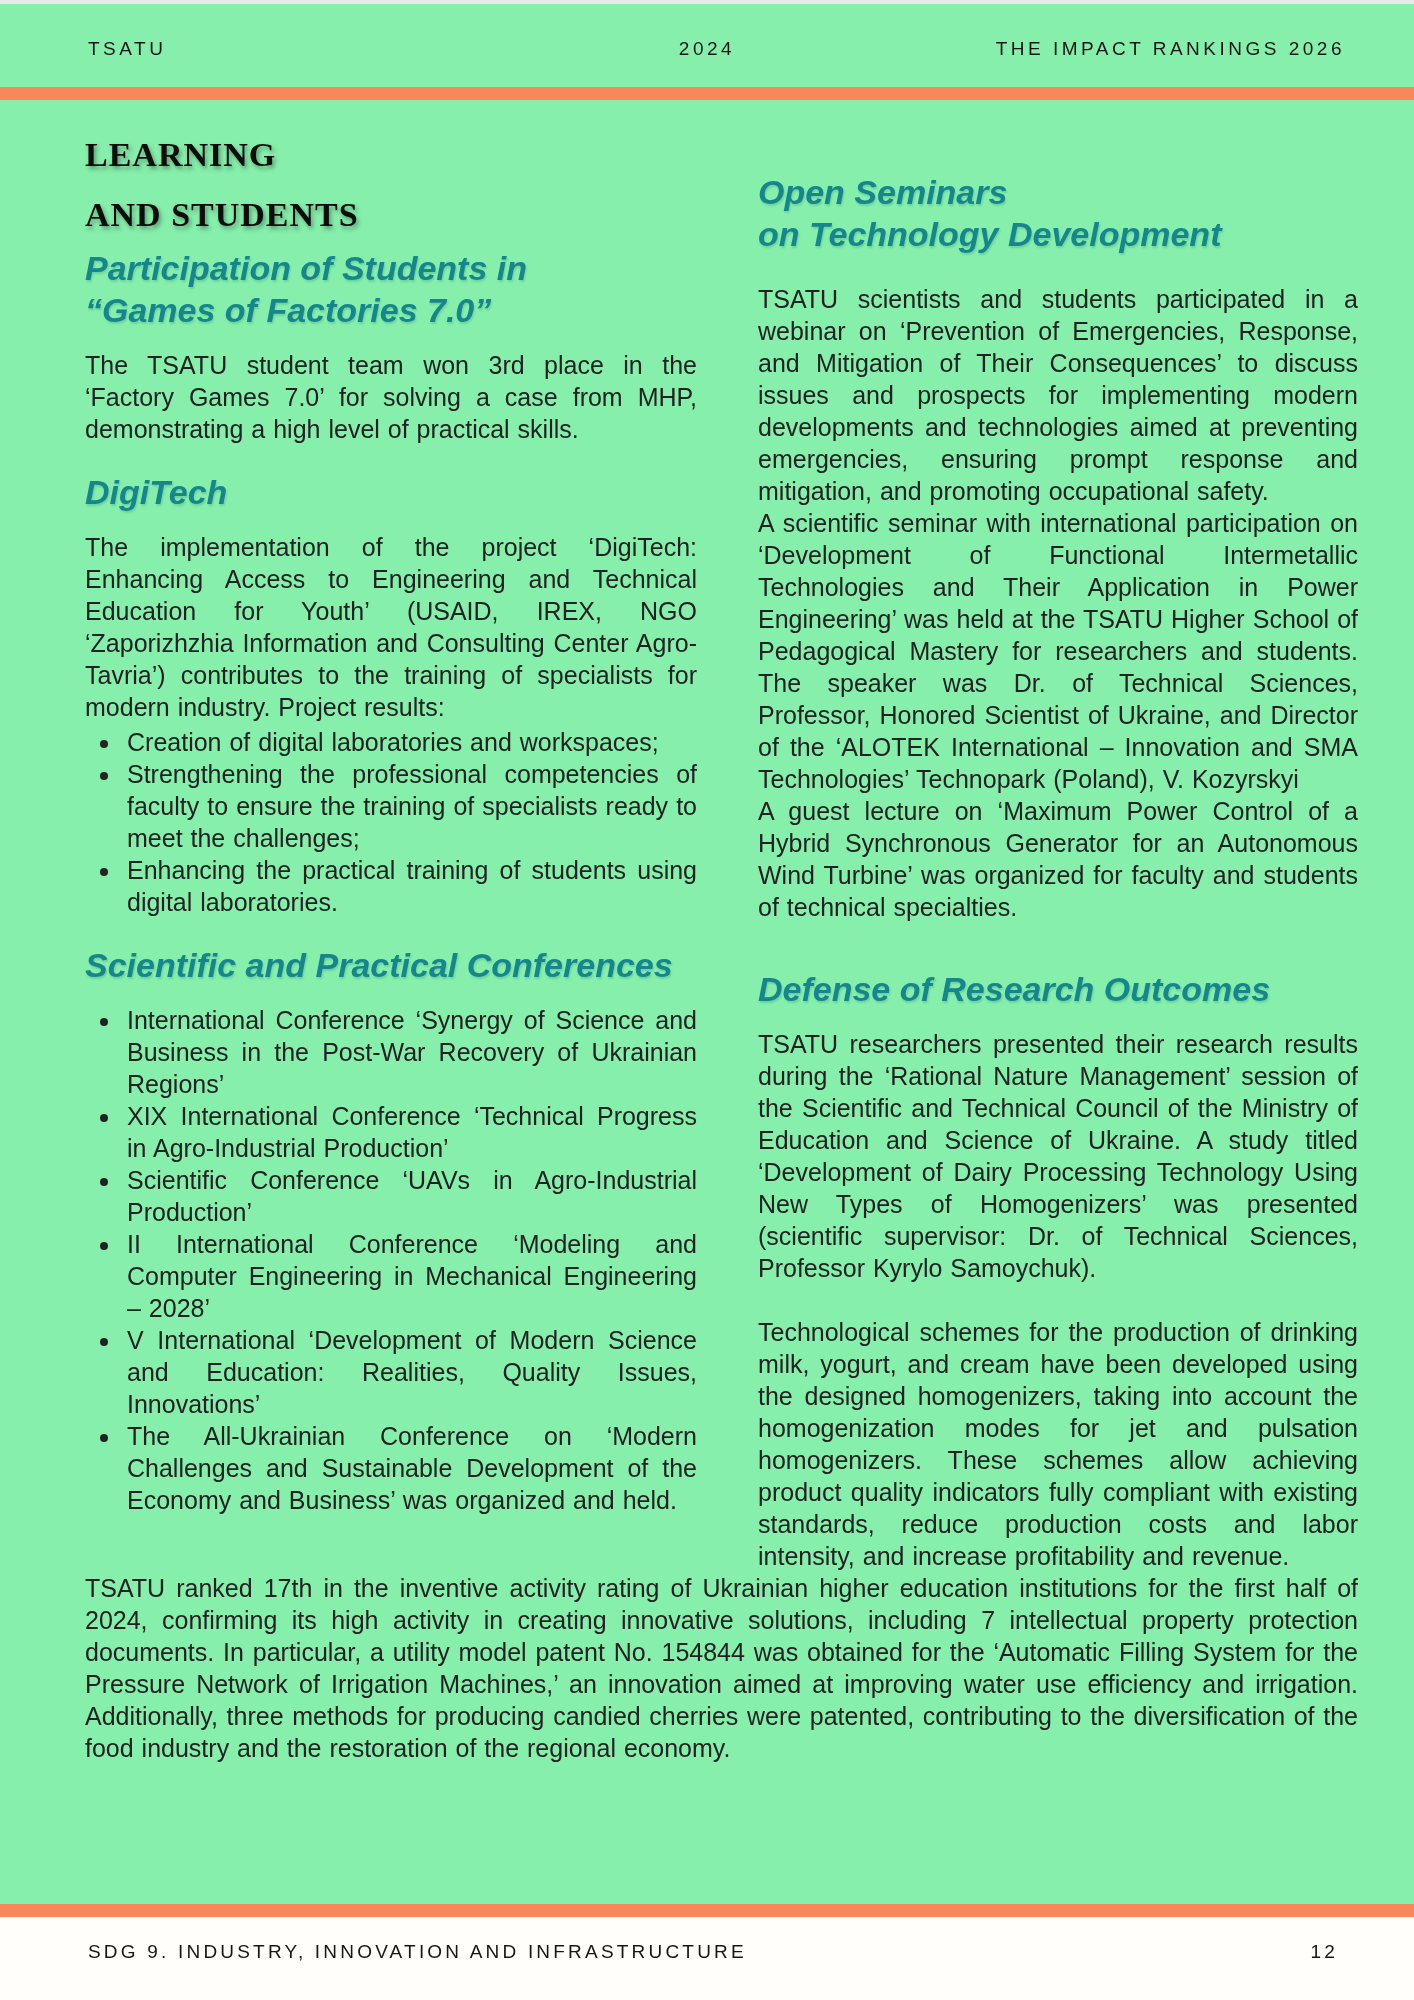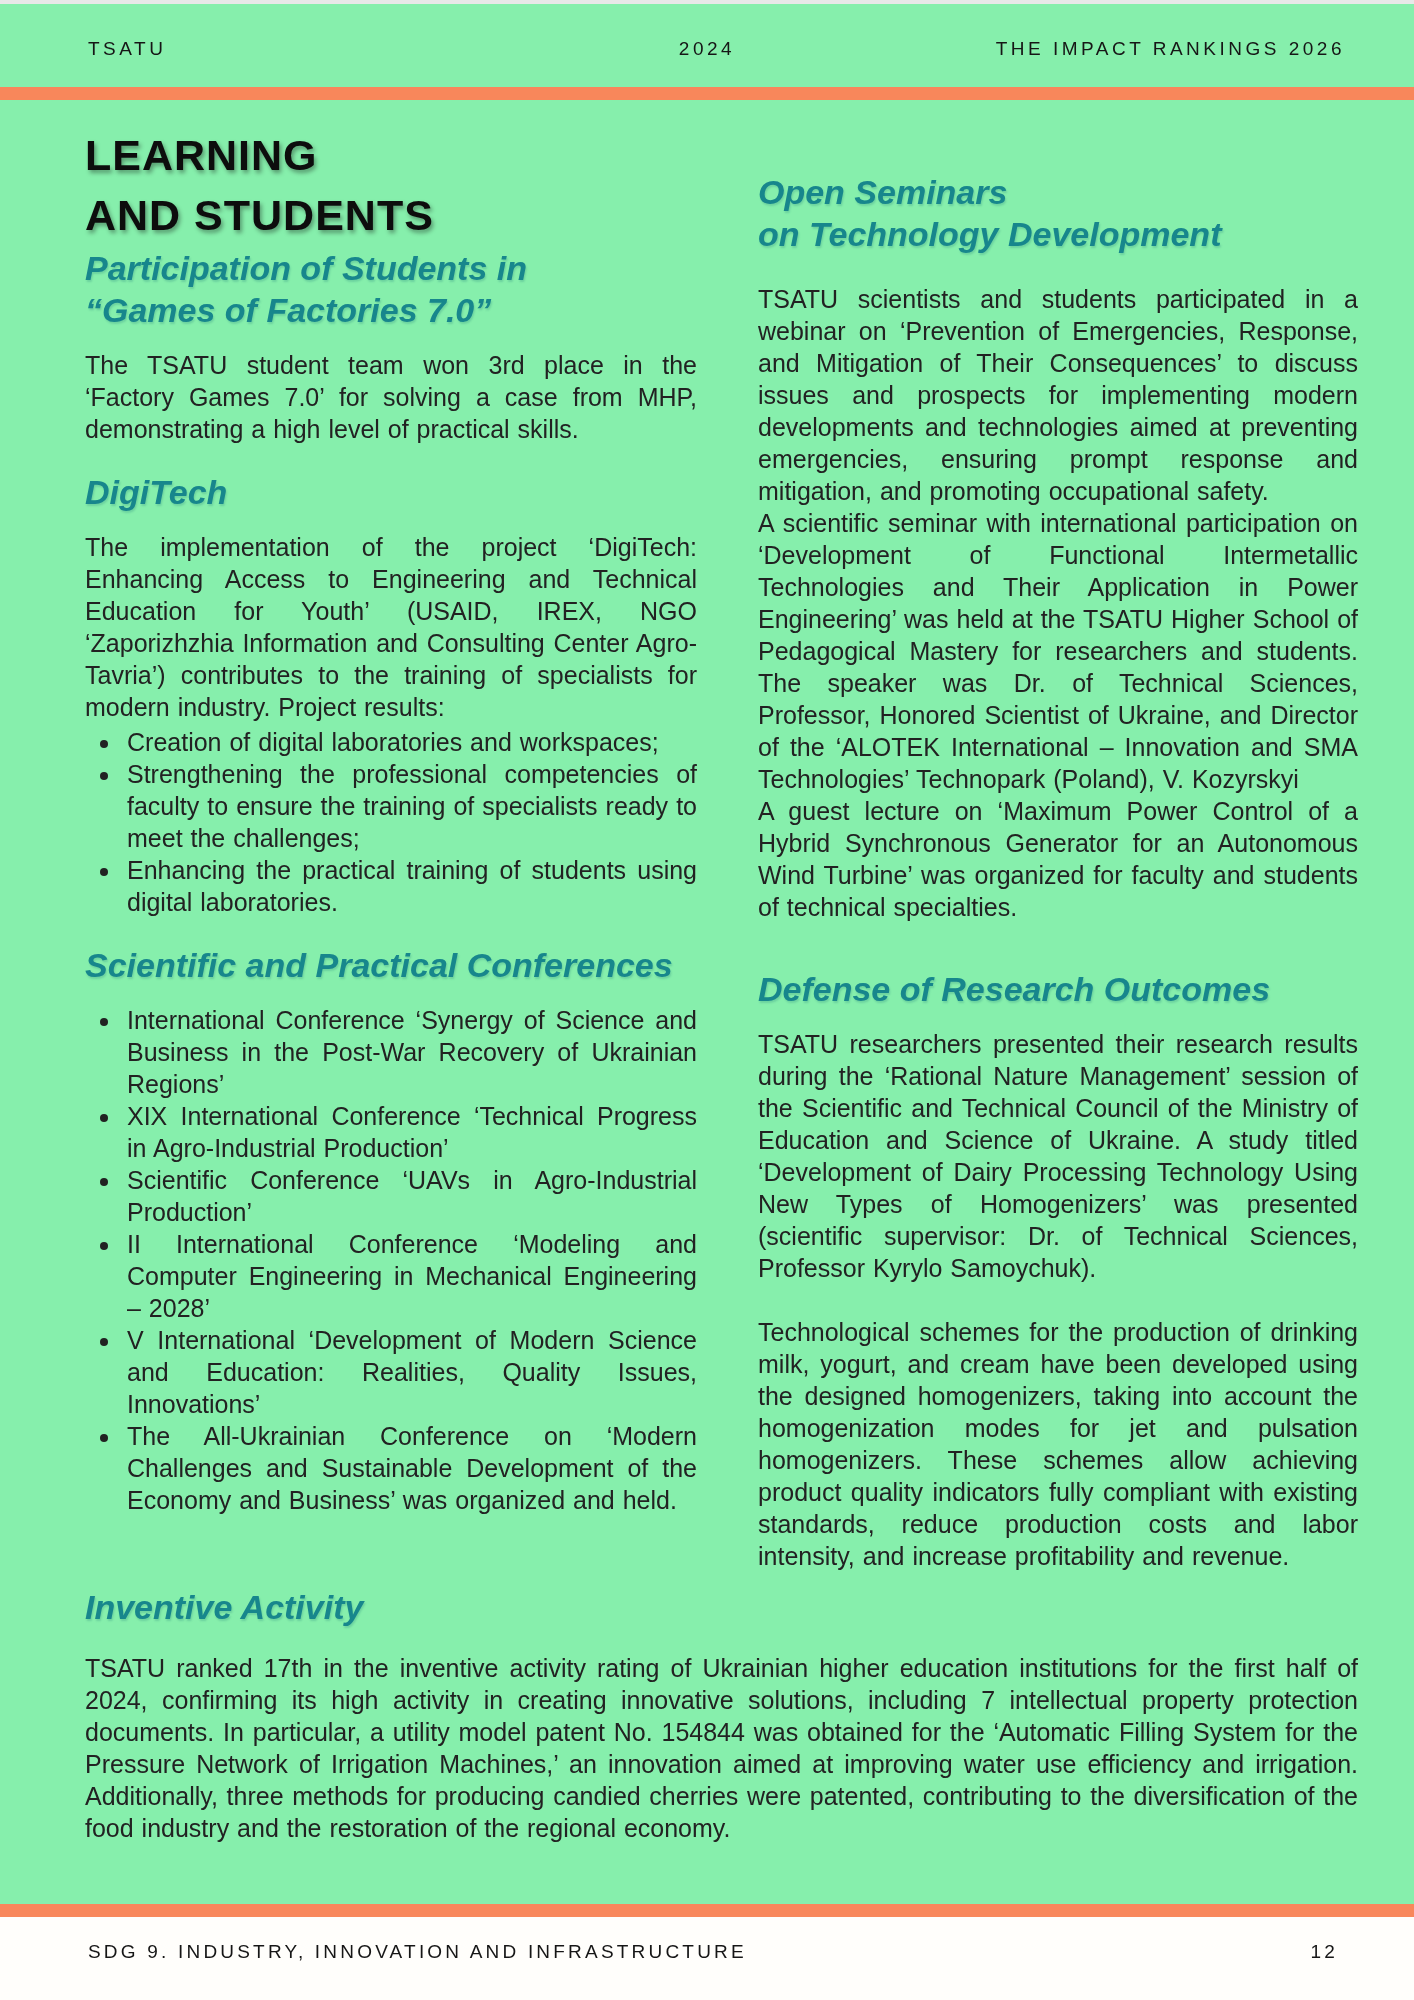--- a/index.html
+++ b/index.html
@@ -22,22 +22,22 @@
     display:flex; justify-content:space-between; align-items:flex-start;
     padding:24px 76px 0 88px; font-size:19px; letter-spacing:3.2px; color:#161616;text-align:center;
   }
   
   .content { display:flex; gap:61px; padding:25px 56px 0 85px; }
   .col-left  { width:612px; }
   .col-right { width:600px; }
   .bottom { padding:0 56px 0 85px; }
   
   .big {
-    margin:0 0 2px; font-family:Liberation Sans, sans-serif; font-weight:700;
-    font-size:43px; line-height:60px; letter-spacing:1px; color:#0d0d0d;
+    margin:0 0 2px; font-family:Liberation Serif, serif; font-weight:700;
+    font-size:34px; line-height:60px; letter-spacing:1px; color:#0d0d0d;
     text-shadow:2px 3px 4px rgba(0,0,0,0.35);
   }
   .big.mt { margin-top:28px; margin-bottom:0; }
   .teal {
     margin:26px 0 18px; font-family:Liberation Sans, sans-serif; font-style:italic;
     font-weight:700; font-size:34px; line-height:42px; color:#17868c;
     text-shadow:1px 2px 2px rgba(20,110,115,0.22);
   }
   .teal.no-mt { margin-top:0; }
   .col-right .teal.first { margin-top:46px; margin-bottom:28px; }
@@ -99,21 +99,20 @@
       <p class="body">A guest lecture on ‘Maximum Power Control of a Hybrid Synchronous Generator for an Autonomous Wind Turbine’ was organized for faculty and students of technical specialties.</p>
 
       <h2 class="teal mt-def">Defense of Research Outcomes</h2>
       <p class="body">TSATU researchers presented their research results during the ‘Rational Nature Management’ session of the Scientific and Technical Council of the Ministry of Education and Science of Ukraine. A study titled ‘Development of Dairy Processing Technology Using New Types of Homogenizers’ was presented (scientific supervisor: Dr. of Technical Sciences, Professor Kyrylo Samoychuk).</p>
       <p class="body gap">Technological schemes for the production of drinking milk, yogurt, and cream have been developed using the designed homogenizers, taking into account the homogenization modes for jet and pulsation homogenizers. These schemes allow achieving product quality indicators fully compliant with existing standards, reduce production costs and labor intensity, and increase profitability and revenue.</p>
     </section>
 
   </main>
 
   <section class="bottom">
-    <h2 class="teal">Inventive Activity</h2>
     <p class="body">TSATU ranked 17th in the inventive activity rating of Ukrainian higher education institutions for the first half of 2024, confirming its high activity in creating innovative solutions, including 7 intellectual property protection documents. In particular, a utility model patent No. 154844 was obtained for the ‘Automatic Filling System for the Pressure Network of Irrigation Machines,’ an innovation aimed at improving water use efficiency and irrigation. Additionally, three methods for producing candied cherries were patented, contributing to the diversification of the food industry and the restoration of the regional economy.</p>
   </section>
 
   <footer class="footer">
     <div class="rule"></div>
     <div class="footer-row">
       <span>SDG 9. INDUSTRY, INNOVATION AND INFRASTRUCTURE</span>
       <span>12</span>
     </div>
   </footer>

